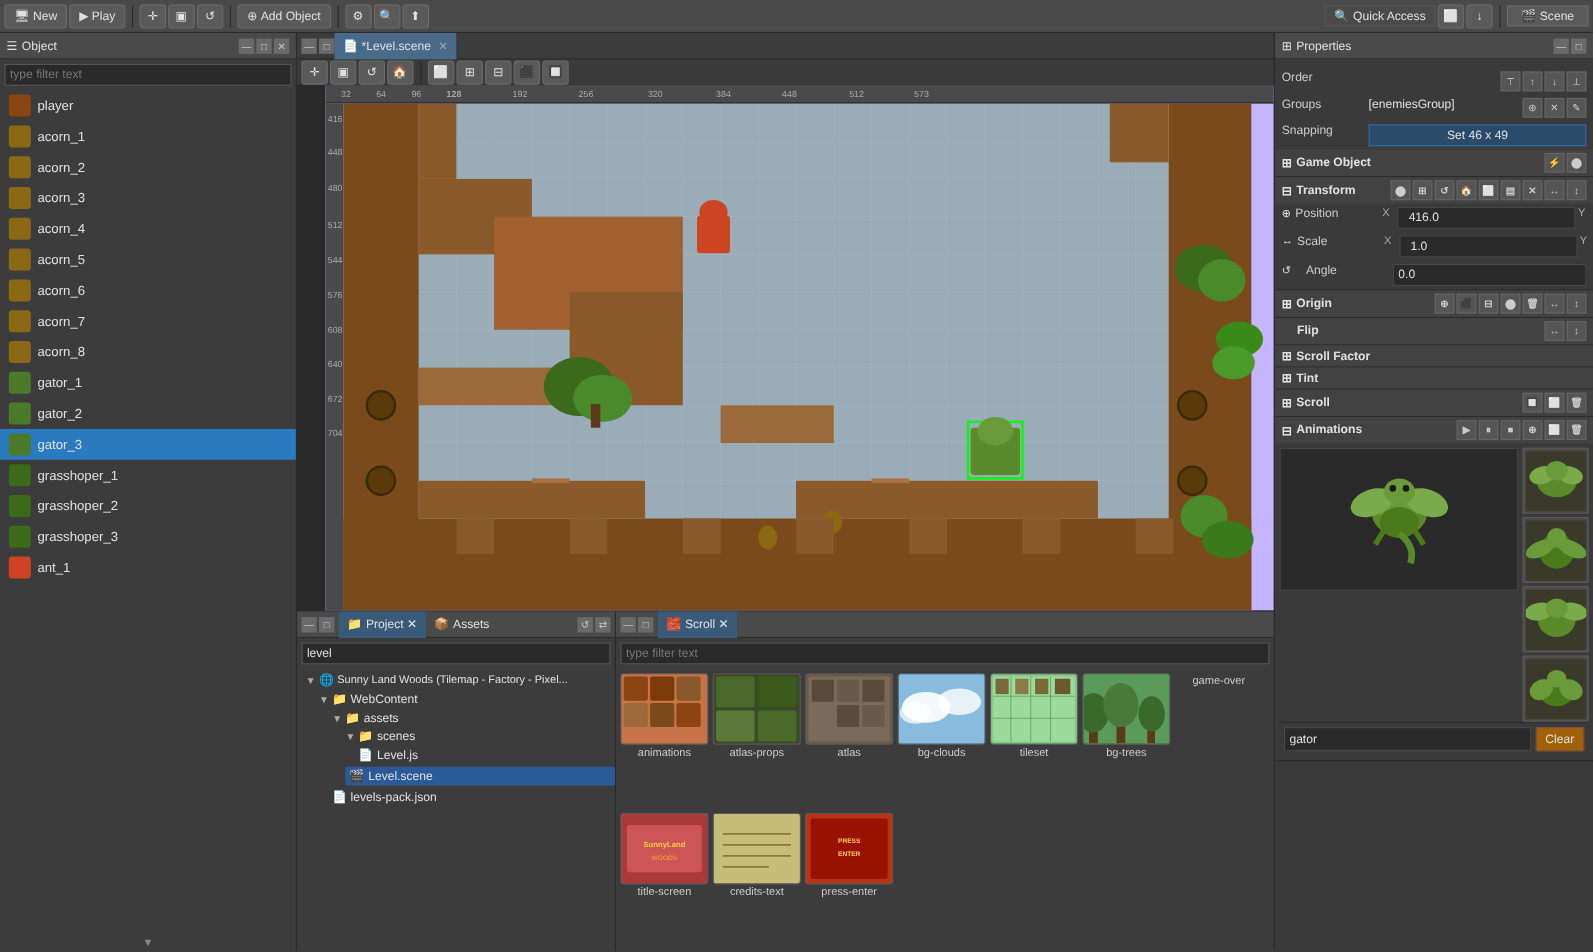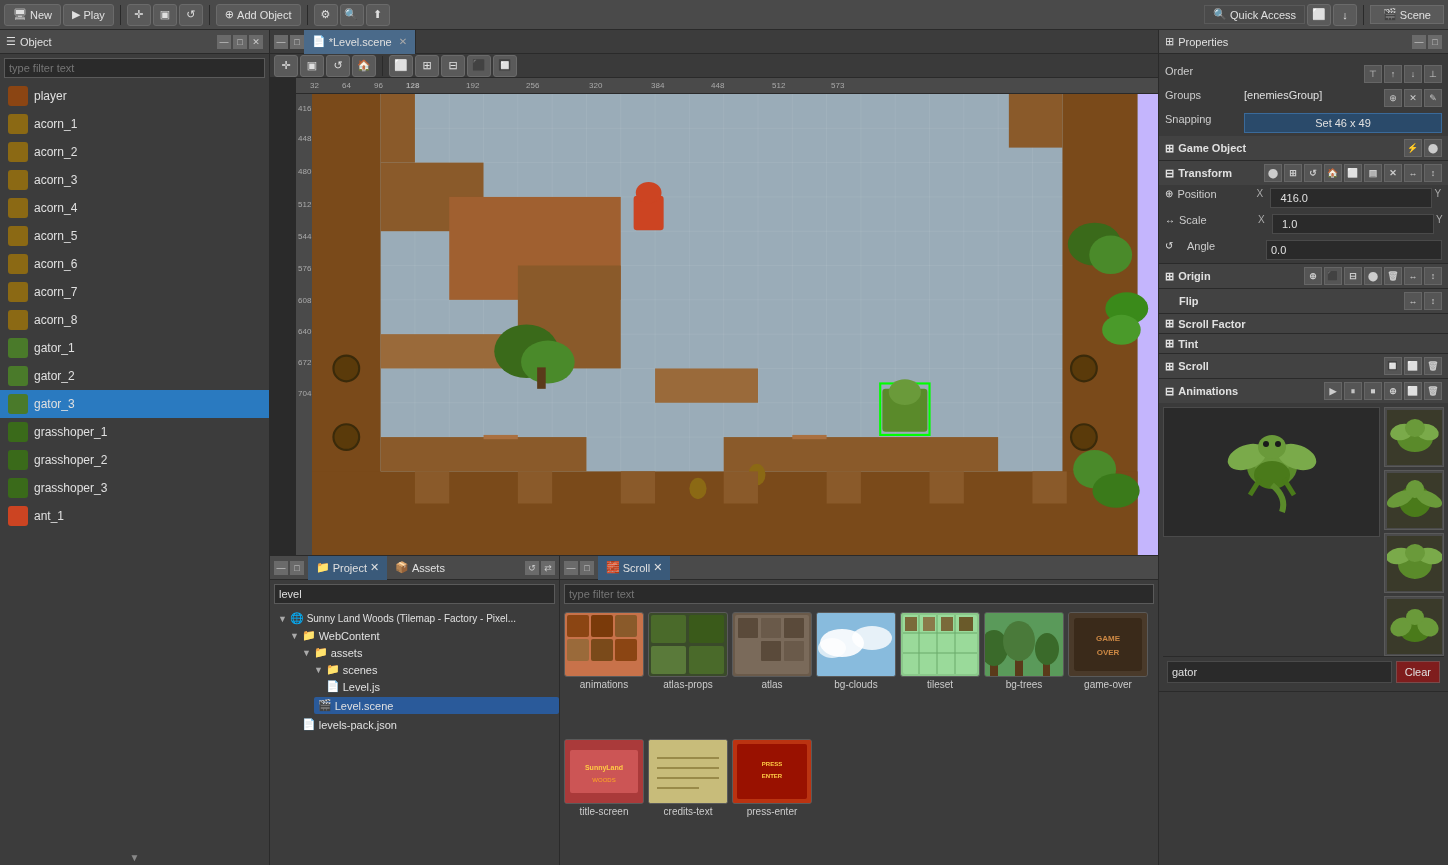--- a/index.html
+++ b/index.html
@@ -107,21 +107,21 @@
     .prop-icon { width: 18px; height: 18px; display: flex; align-items: center; justify-content: center; background: #555; border: 1px solid #666; cursor: pointer; font-size: 9px; color: #ccc; }
     .groups-value { flex: 1; color: #e0e0e0; font-size: 11px; }
     .snapping-btn { flex: 1; background: #2a4a6a; border: 1px solid #3a6a9a; color: #e0e0e0; font-size: 11px; padding: 1px 4px; height: 20px; text-align: center; cursor: pointer; }
 
     
     .anim-section { padding: 4px; }
     .anim-preview-main { background: #2a2a2a; border: 1px solid #4a4a4a; width: 100%; height: 120px; display: flex; align-items: center; justify-content: center; margin-bottom: 4px; position: relative; }
     .anim-thumb { width: 60px; height: 60px; background: #4a4a4a; border: 1px solid #5a5a5a; display: flex; align-items: center; justify-content: center; cursor: pointer; }
     .anim-bottom { display: flex; align-items: center; gap: 4px; padding: 4px; border-top: 1px solid #2a2a2a; }
     .anim-name-input { flex: 1; background: #2a2a2a; border: 1px solid #4a4a4a; color: #e0e0e0; font-size: 11px; padding: 1px 4px; height: 22px; }
-    .anim-clear-btn { padding: 1px 8px; background: #7f1d1d; border: 1px solid #7a4a4a; color: #e0e0e0; font-size: 11px; height: 22px; cursor: pointer; }
+    .anim-clear-btn { padding: 1px 8px; background: #a16207; border: 1px solid #7a4a4a; color: #e0e0e0; font-size: 11px; height: 22px; cursor: pointer; }
 
     
     ::-webkit-scrollbar { width: 8px; height: 8px; }
     ::-webkit-scrollbar-track { background: #2a2a2a; }
     ::-webkit-scrollbar-thumb { background: #5a5a5a; border-radius: 4px; }
 
     .panel-tab-controls { display: flex; align-items: center; gap: 2px; }
   </style>
 </head>
 <body>
@@ -568,28 +568,20 @@
                 <rect x="30" y="35" width="8" height="28" fill="#5a3a1a"></rect>
                 <ellipse cx="34" cy="28" rx="16" ry="20" fill="#4a7a3a"></ellipse>
                 <rect x="58" y="42" width="7" height="21" fill="#5a3a1a"></rect>
                 <ellipse cx="62" cy="36" rx="12" ry="16" fill="#3a6a2a"></ellipse>
               </svg>
             </div>
             <div class="block-label">bg-trees</div>
           </div>
 
           <div class="block-item">
-            <div class="block-thumb" style="background:#5a4a3a;position:relative;overflow:hidden;">
-              <svg width="78" height="63" viewBox="0 0 78 63">
-                <rect x="0" y="0" width="78" height="63" fill="#4a3a2a"></rect>
-                <rect x="5" y="5" width="68" height="53" fill="#3a2a1a" rx="3"></rect>
-                <text x="39" y="28" text-anchor="middle" font-size="8" fill="#cc8844" font-weight="bold">GAME</text>
-                <text x="39" y="42" text-anchor="middle" font-size="8" fill="#cc8844" font-weight="bold">OVER</text>
-              </svg>
-            </div>
             <div class="block-label">game-over</div>
           </div>
 
           <div class="block-item">
             <div class="block-thumb" style="background:#c84a4a;position:relative;overflow:hidden;">
               <svg width="78" height="63" viewBox="0 0 78 63">
                 <rect x="0" y="0" width="78" height="63" fill="#aa3a3a"></rect>
                 <rect x="5" y="10" width="68" height="43" fill="#cc5555" rx="2"></rect>
                 <text x="39" y="30" text-anchor="middle" font-size="7" fill="#ffcc44" font-weight="bold">SunnyLand</text>
                 <text x="39" y="42" text-anchor="middle" font-size="6" fill="#ffaa22">WOODS</text>

